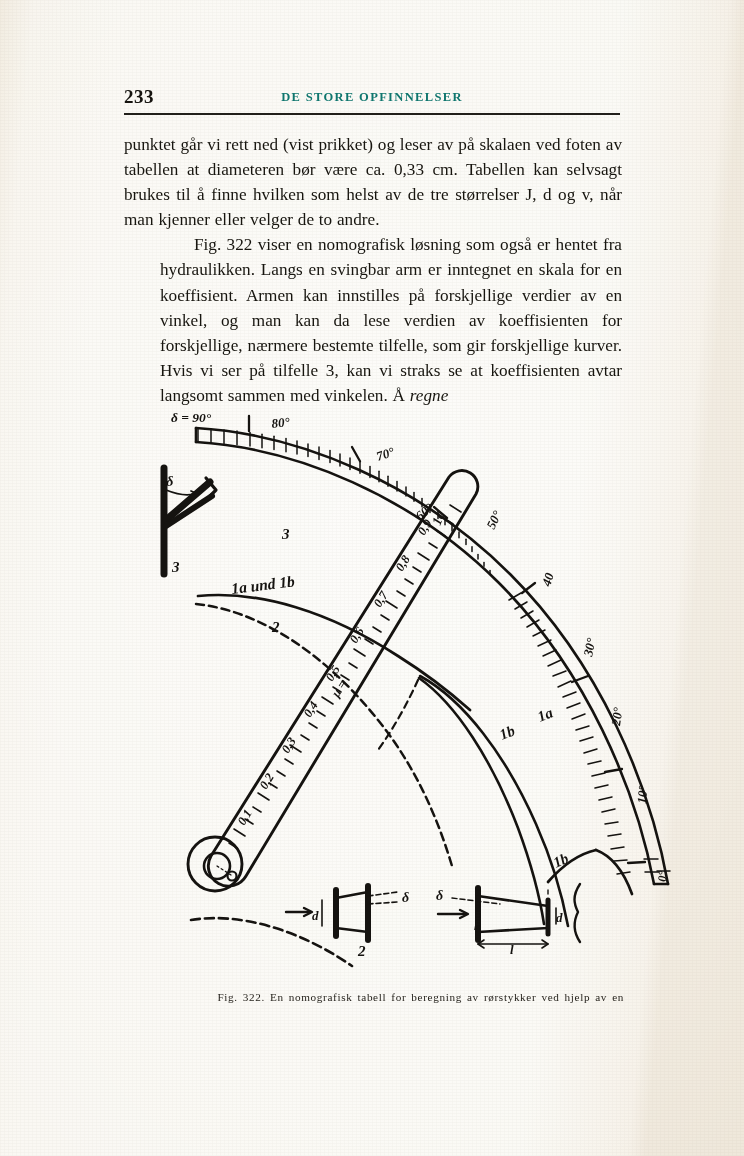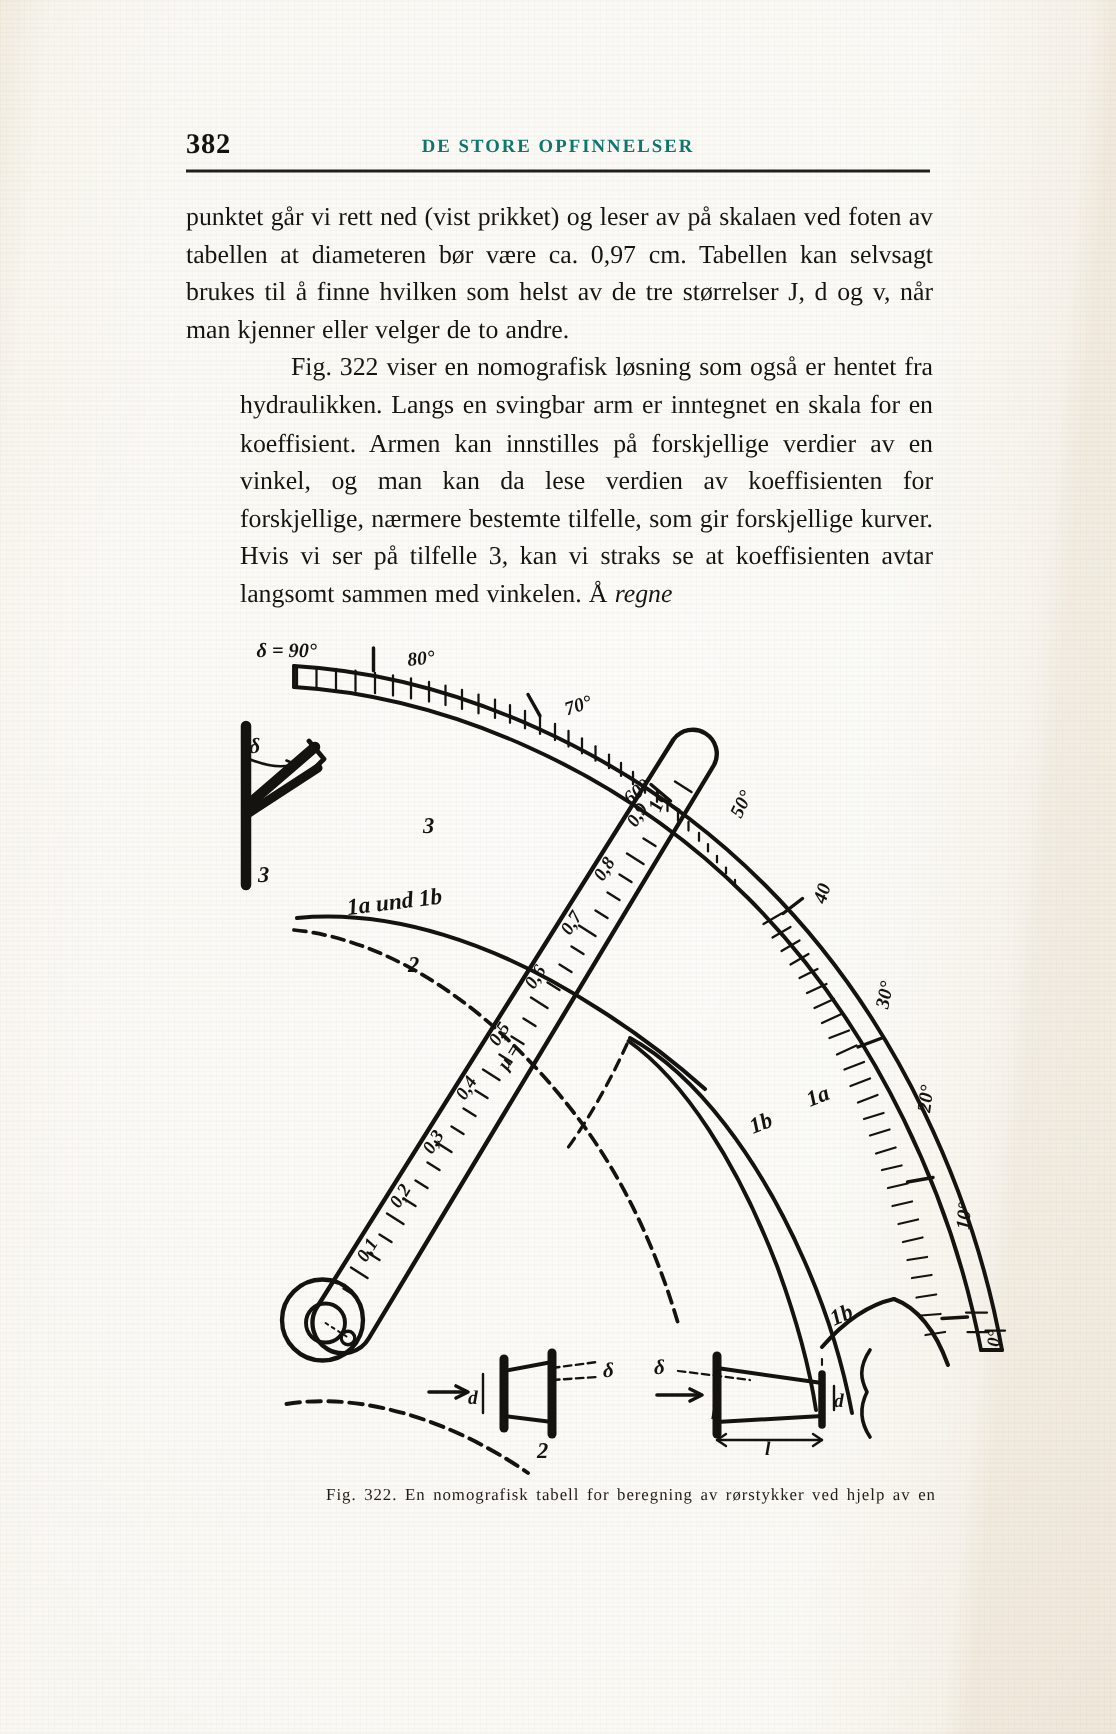--- a/index.html
+++ b/index.html
@@ -91,21 +91,21 @@
   #body-text p.indent {
     text-indent: 34px;
     margin-left: 36px;
   }
   #body-text .it { font-style: italic; }
 
   
   #figure {
     position: absolute;
     left: 0;
-    top: 420px;
+    top: 404px;
     width: 744px;
     height: 570px;
   }
   #figure svg {
     display: block;
   }
 
   
   #caption {
     position: absolute;
@@ -121,27 +121,27 @@
   }
 </style>
 </head>
 <body>
 
 <div id="page">
   <div id="paper-texture"></div>
   <div id="grain"></div>
 
   <div id="header">
-    <div id="page-number">382</div>
+    <div id="page-number">233</div>
     <div id="running-head">DE STORE OPFINNELSER</div>
   </div>
   <div id="header-rule"></div>
 
   <div id="body-text">
-    <p>punktet går vi rett ned (vist prikket) og leser av på skalaen ved foten av tabellen at diameteren bør være ca. 0,97 cm. Tabellen kan selvsagt brukes til å finne hvilken som helst av de tre størrelser J, d og v, når man kjenner eller velger de to andre.</p>
+    <p>punktet går vi rett ned (vist prikket) og leser av på skalaen ved foten av tabellen at diameteren bør være ca. 0,33 cm. Tabellen kan selvsagt brukes til å finne hvilken som helst av de tre størrelser J, d og v, når man kjenner eller velger de to andre.</p>
     <p class="indent"><span>Fig. 322 viser en nomografisk løsning som også er hentet fra hydraulikken. Langs en svingbar arm er inntegnet en skala for en koeffisient. Armen kan innstilles på forskjellige verdier av en vinkel, og man kan da lese verdien av koeffisienten for forskjellige, nærmere bestemte tilfelle, som gir forskjellige kurver. Hvis vi ser på tilfelle 3, kan vi straks se at koeffisienten avtar langsomt sammen med vinkelen. Å </span><span class="it">regne</span></p>
   </div>
 
   <div id="figure">
     <svg width="744" height="570" viewBox="0 0 744 570" xmlns="http://www.w3.org/2000/svg">
       <g stroke="#151310" fill="none" stroke-linecap="round" stroke-linejoin="round">
 
         <g>
 
           <path d="M 196 24 C 300 30 420 80 510 170 C 600 260 650 380 668 480" stroke-width="2.6"></path>

